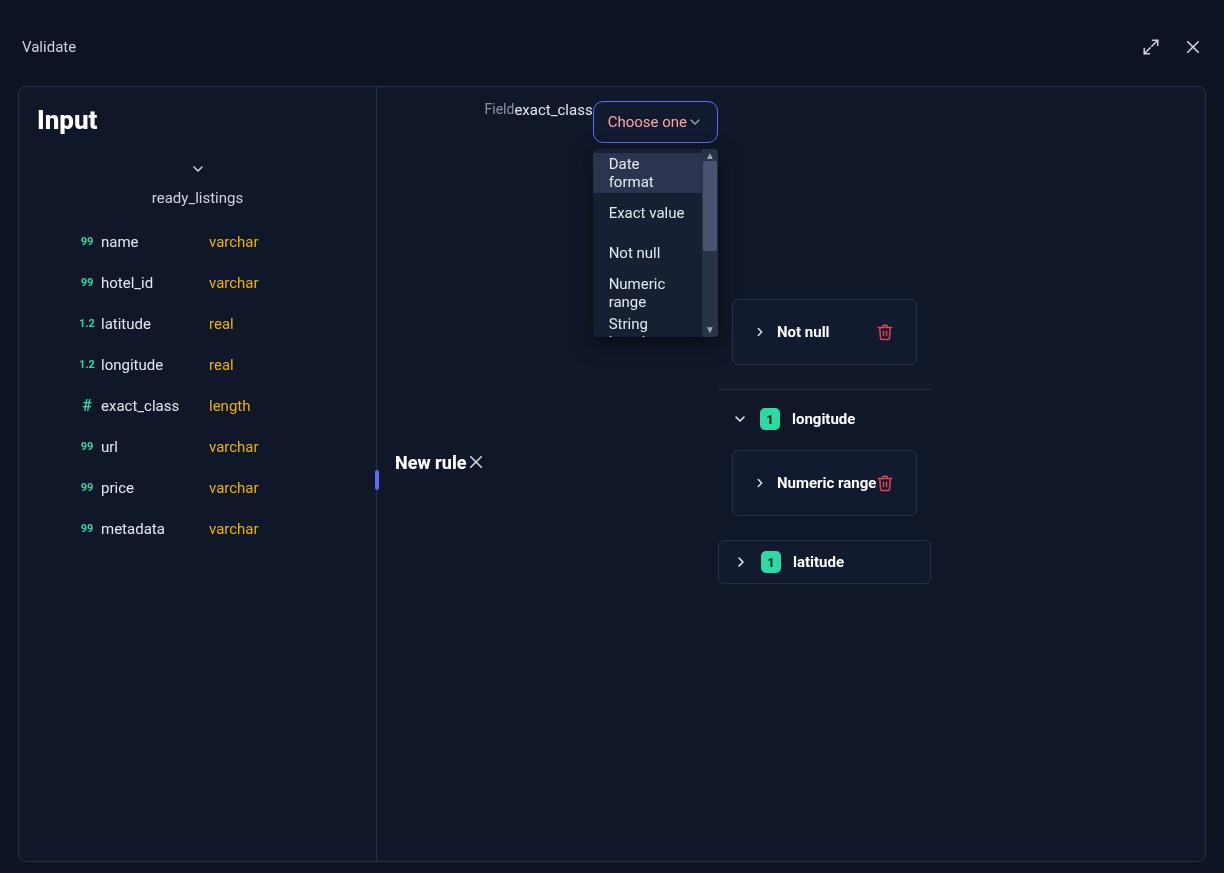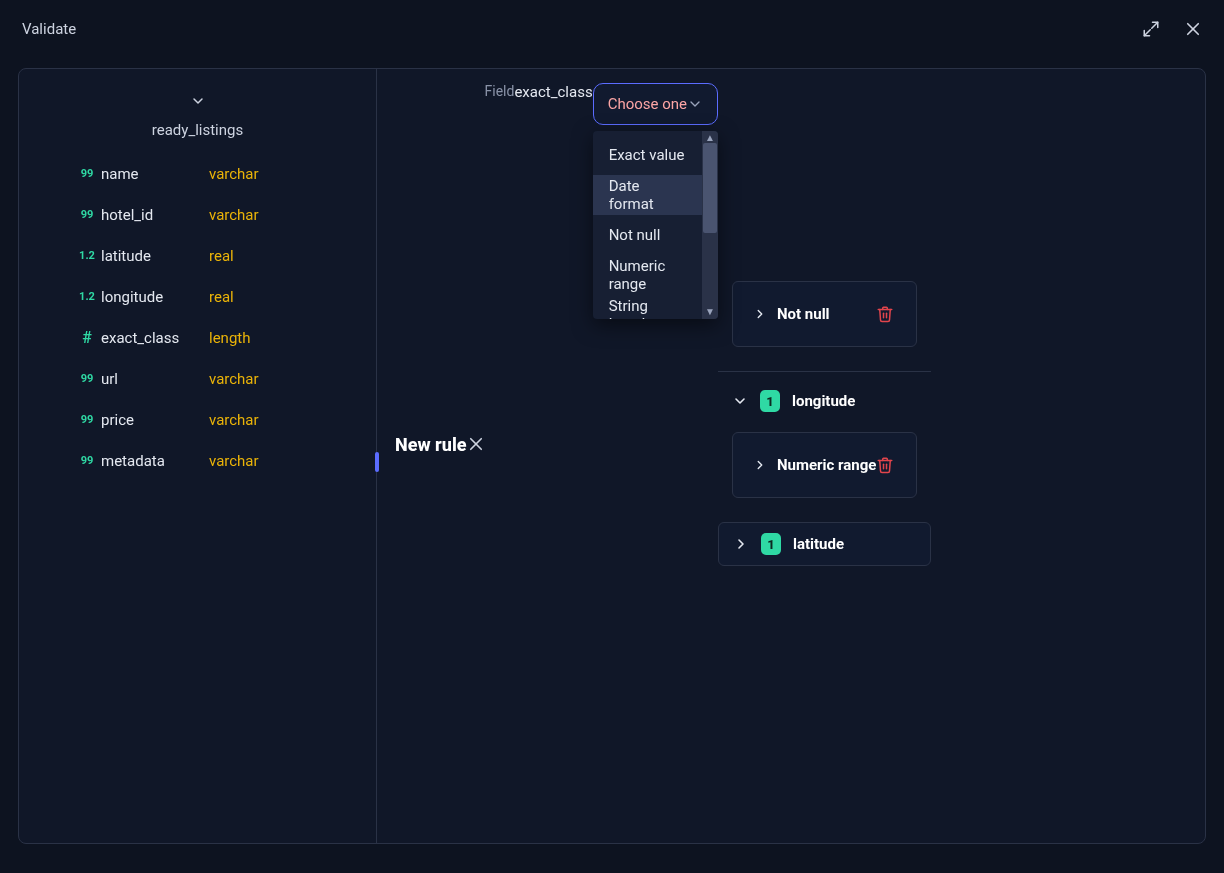--- a/index.html
+++ b/index.html
@@ -11,20 +11,21 @@
     width: 1224px;
     height: 873px;
     overflow: hidden;
   }
   .topbar {
     display: flex;
     align-items: center;
     justify-content: space-between;
     padding: 12px 22px 10px 22px;
     height: 56px;
+    margin-top: 18px;
   }
   .topbar-title {
     color: #cdd3e0;
     font-size: 15px;
   }
   .topbar-actions {
     display: flex;
     gap: 24px;
     align-items: center;
   }
@@ -284,20 +285,21 @@
           <line x1="5" y1="5" x2="19" y2="19"></line>
           <line x1="19" y1="5" x2="5" y2="19"></line>
         </svg>
     </div>
   </div>
 </div>
 
 <div class="main-panel">
 
   <div class="input-panel">
+    <div class="input-heading">Input</div>
 
     <div class="tree-root">
       <span>
         <svg width="16" height="16" viewBox="0 0 24 24" fill="none" stroke="#cdd3e0" stroke-width="2.2" stroke-linecap="round" stroke-linejoin="round">
             <polyline points="6 9 12 15 18 9"></polyline>
           </svg>
       </span>
       <span class="label">ready_listings</span>
     </div>
 
@@ -367,22 +369,22 @@
         <span>Choose one</span>
         <span>
           <svg width="16" height="16" viewBox="0 0 24 24" fill="none" stroke="#9aa4bc" stroke-width="2" stroke-linecap="round" stroke-linejoin="round">
               <polyline points="6 9 12 15 18 9"></polyline>
             </svg>
         </span>
       </div>
 
       <div class="dropdown">
         <div class="dropdown-list">
+          <div class="dropdown-item hover">Date format</div>
           <div class="dropdown-item">Exact value</div>
-          <div class="dropdown-item hover">Date format</div>
           <div class="dropdown-item">Not null</div>
           <div class="dropdown-item">Numeric range</div>
           <div class="dropdown-item">String length</div>
         </div>
         <div class="dropdown-scrollbar">
           <span class="scroll-arrow">▲</span>
           <div class="scroll-thumb"></div>
           <span class="scroll-arrow">▼</span>
         </div>
       </div>

